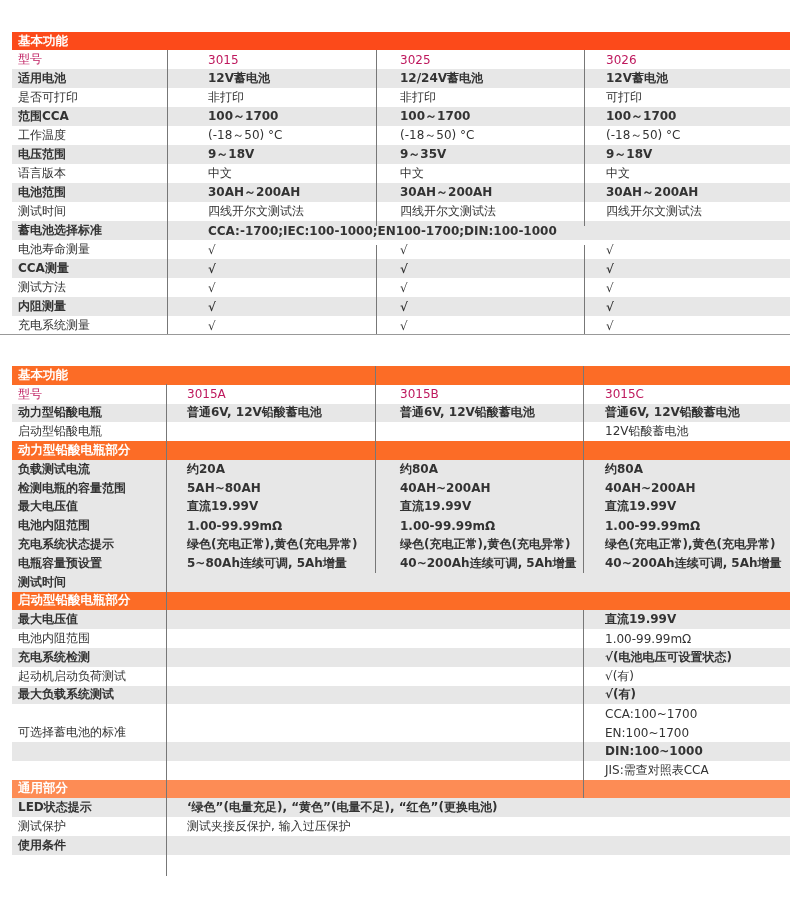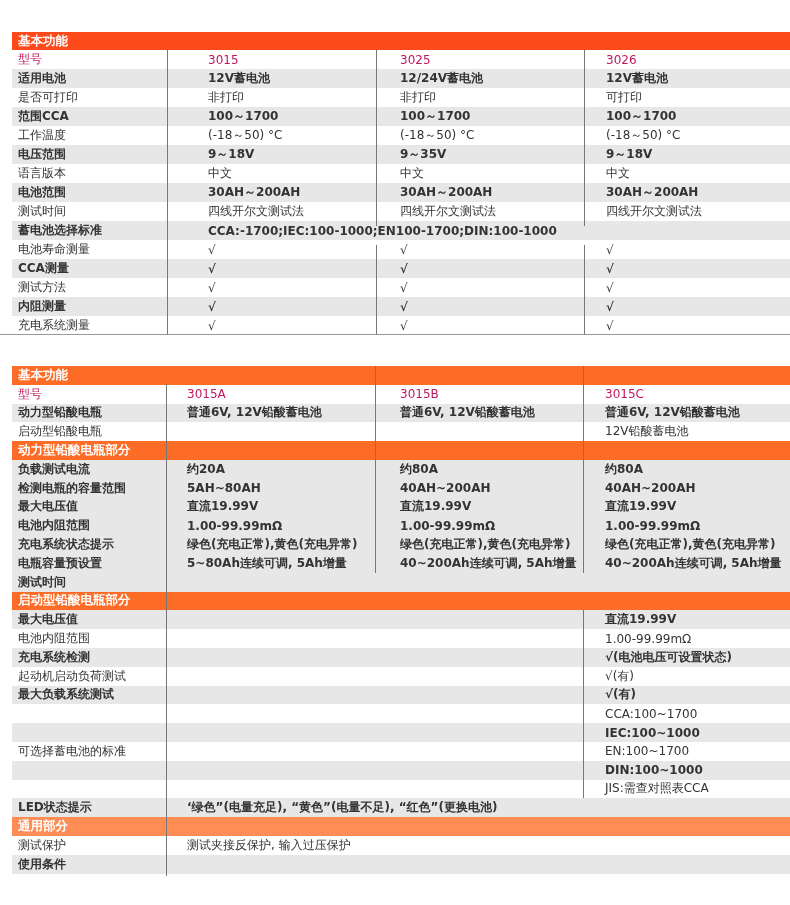--- a/index.html
+++ b/index.html
@@ -214,42 +214,38 @@
         <div class="cell c3">√(有)</div>
       </div>
       <div class="row gray">
         <div class="cell c0">最大负载系统测试</div>
         <div class="cell c3">√(有)</div>
       </div>
       <div class="row white">
         <div class="cell c0"></div>
         <div class="cell c3">CCA:100~1700</div>
       </div>
-      <div class="row gray">
-        <div class="cell c0"></div>
-        <div class="cell c3">IEC:100~1000</div>
-      </div>
       <div class="row white">
         <div class="cell c0">可选择蓄电池的标准</div>
         <div class="cell c3">EN:100~1700</div>
       </div>
       <div class="row gray">
         <div class="cell c0"></div>
         <div class="cell c3">DIN:100~1000</div>
       </div>
       <div class="row white">
         <div class="cell c0"></div>
         <div class="cell c3">JIS:需查对照表CCA</div>
       </div>
+      <div class="row bar peach">
+        <span>通用部分</span>
+      </div>
       <div class="row gray">
         <div class="cell c0">LED状态提示</div>
         <div class="cell c1">‘绿色”(电量充足), “黄色”(电量不足), “红色”(更换电池)</div>
-      </div>
-      <div class="row bar peach">
-        <span>通用部分</span>
       </div>
       <div class="row white">
         <div class="cell c0">测试保护</div>
         <div class="cell c1">测试夹接反保护, 输入过压保护</div>
       </div>
       <div class="row gray">
         <div class="cell c0">使用条件</div>
       </div>
     </div>
 </div>

